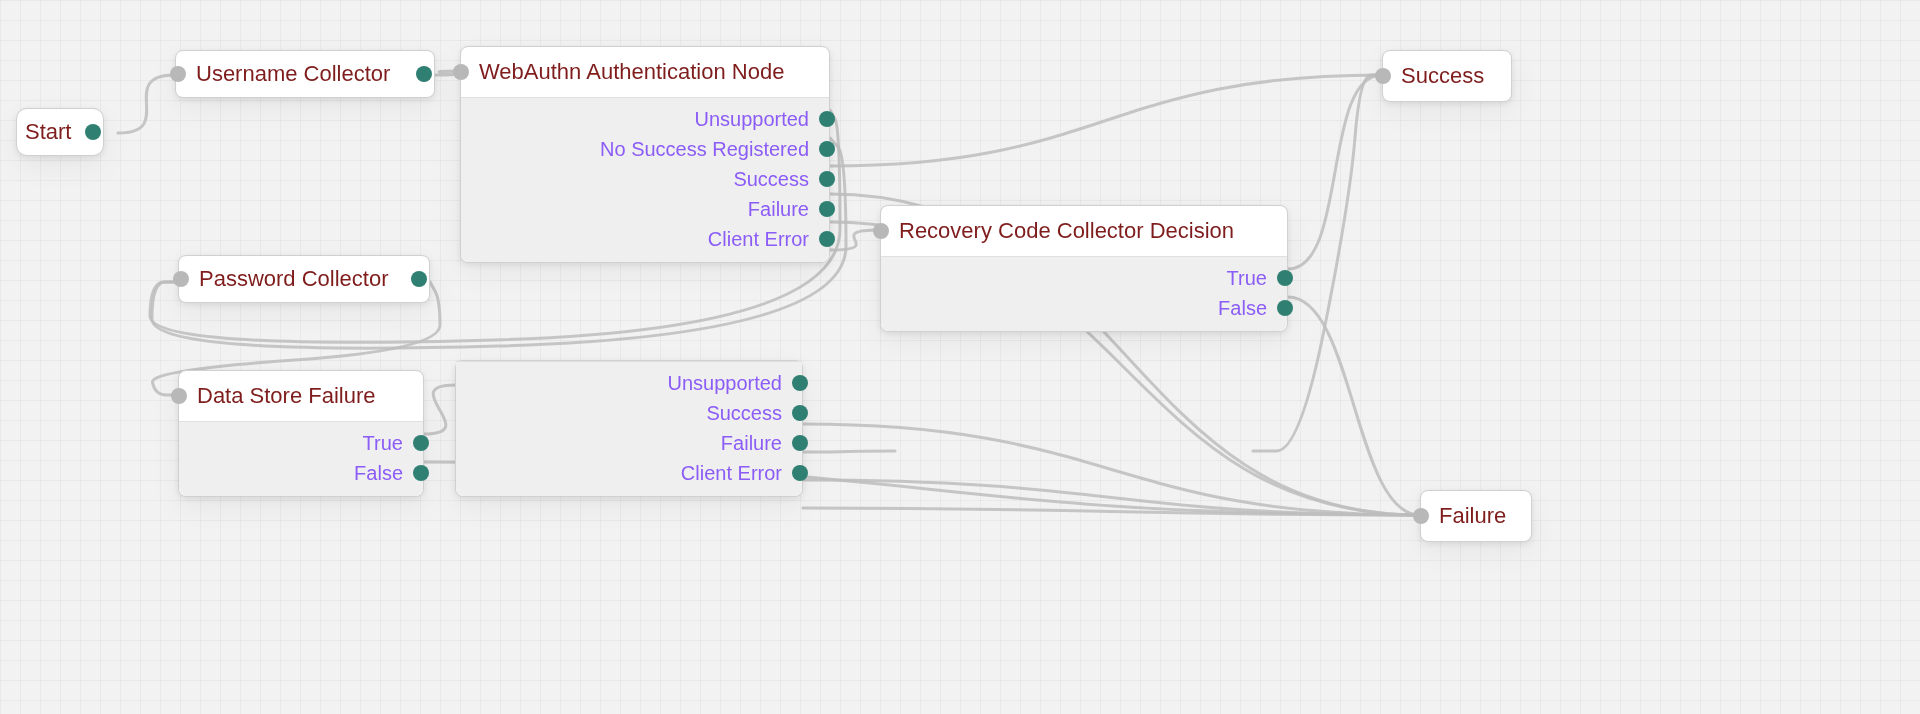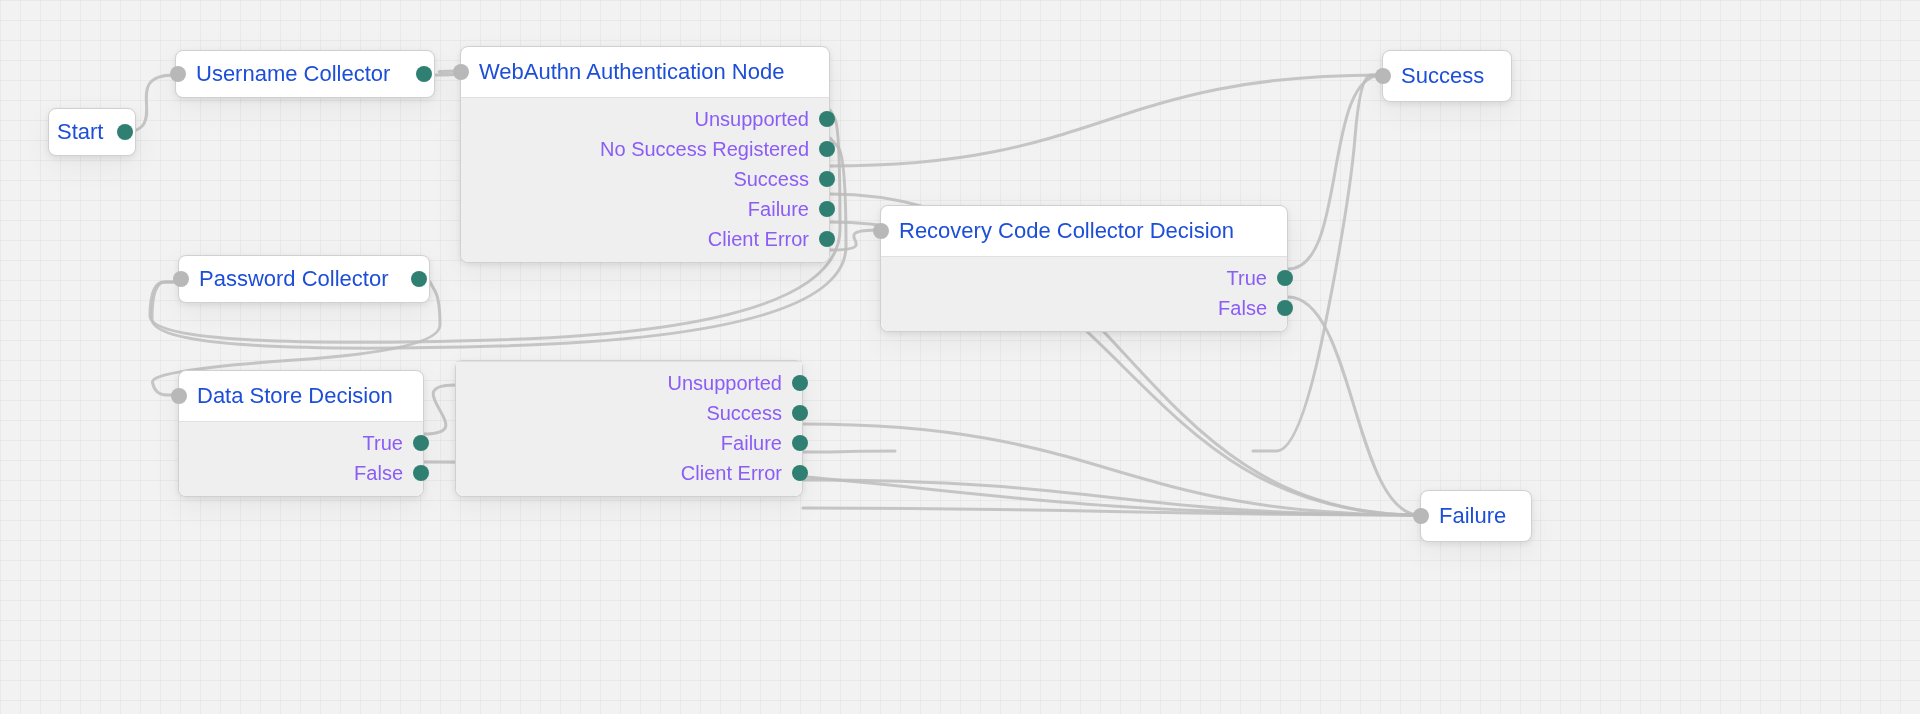--- a/index.html
+++ b/index.html
@@ -32,21 +32,21 @@
     background: #ffffff;
     border: 1px solid #d0d0d0;
     border-radius: 8px;
     box-shadow: 0 2px 6px rgba(0,0,0,0.08), 0 10px 30px rgba(0,0,0,0.05);
     box-sizing: border-box;
   }
   .node .title-row {
     display: flex;
     align-items: center;
     font-size: 22px;
-    color: #1d4ed8;
+    color: #7f1d1d;
     padding: 10px 18px 10px 6px;
     min-height: 30px;
   }
   .node.simple .title-row { padding: 8px 14px 8px 8px; }
   .node .title-text { flex: 1; }
   .node .outputs {
     background: #efefef;
     border-top: 1px solid #e0e0e0;
     border-bottom-left-radius: 8px;
     border-bottom-right-radius: 8px;
@@ -100,21 +100,21 @@
       <path class="edge" d="M 424 462 C 922 462, 922 515, 1420 515"></path>
       <path class="edge" d="M 803 424 C 1111.5 424, 1111.5 515, 1420 515"></path>
       <path class="edge" d="M 803 452 C 863 452, 835 451, 895 451"></path>
       <path class="edge" d="M 803 480 C 1111.5 480, 1111.5 515, 1420 515"></path>
       <path class="edge" d="M 803 508 C 1111.5 508, 1111.5 515, 1420 515"></path>
       <path class="edge" d="M 1288 269 C 1348 269, 1322 75, 1382 75"></path>
       <path class="edge" d="M 1288 297 C 1354 297, 1354 515, 1420 515"></path>
       <path class="edge" d="M 1253 451 Q 1253 451, 1276.5 451 Q 1300 451, 1325 325.5 Q 1350 200, 1355 137.5 Q 1360 75, 1371 75 T 1382 75"></path>
     </svg>
 
-<div class="node simple" style="left:48px; top:108px; width:88px;">
+<div class="node simple" style="left:16px; top:108px; width:88px;border-radius:11px;">
   <div class="title-row">
     <span class="title-text">Start</span>
     <span class="port out green"></span>
   </div>
 </div>
 
 <div class="node simple" style="left:175px; top:50px; width:260px;">
   <div class="title-row">
     <span class="port in"></span>
     <span class="title-text">Username Collector</span>
@@ -155,21 +155,21 @@
   <div class="title-row">
     <span class="port in"></span>
     <span class="title-text">Password Collector</span>
     <span class="port out green"></span>
   </div>
 </div>
 
 <div class="node" style="left:178px; top:370px; width:246px;">
   <div class="title-row">
     <span class="port in"></span>
-    <span class="title-text">Data Store Decision</span>
+    <span class="title-text">Data Store Failure</span>
   </div>
   <div class="outputs">
     <div class="output-row">
       <span>True</span>
       <span class="port out green"></span>
     </div>
     <div class="output-row">
       <span>False</span>
       <span class="port out green"></span>
     </div>

